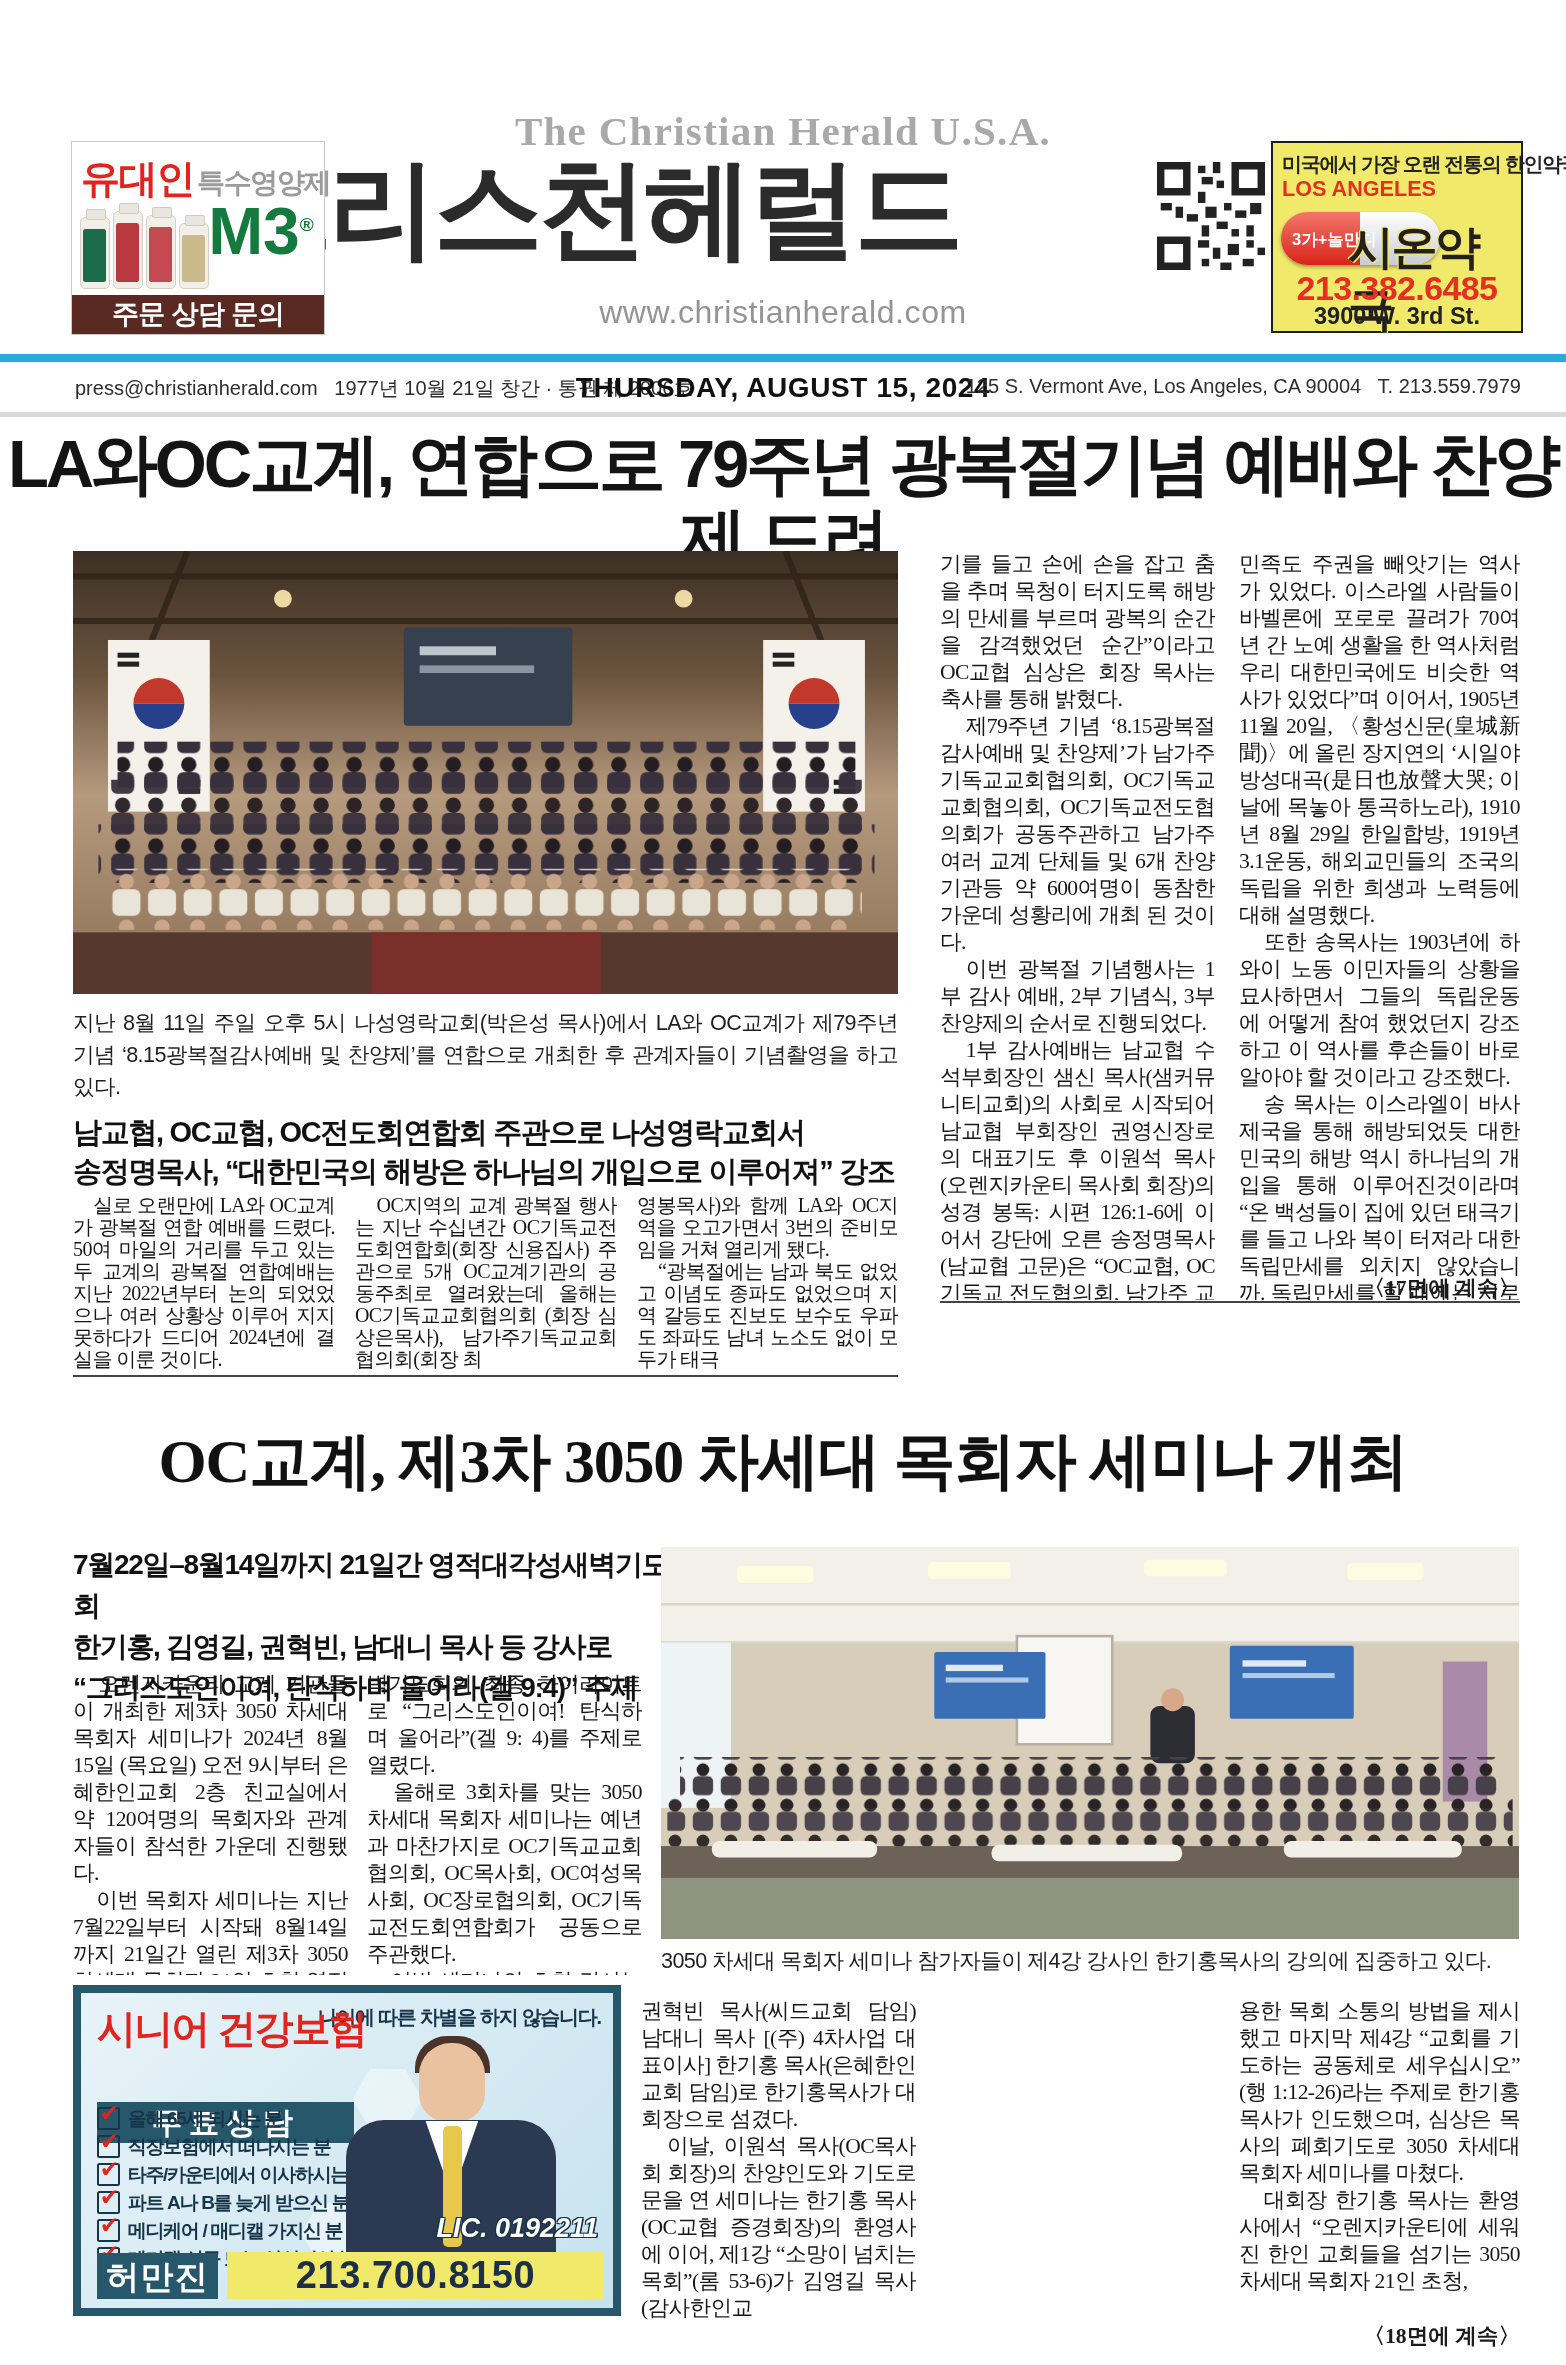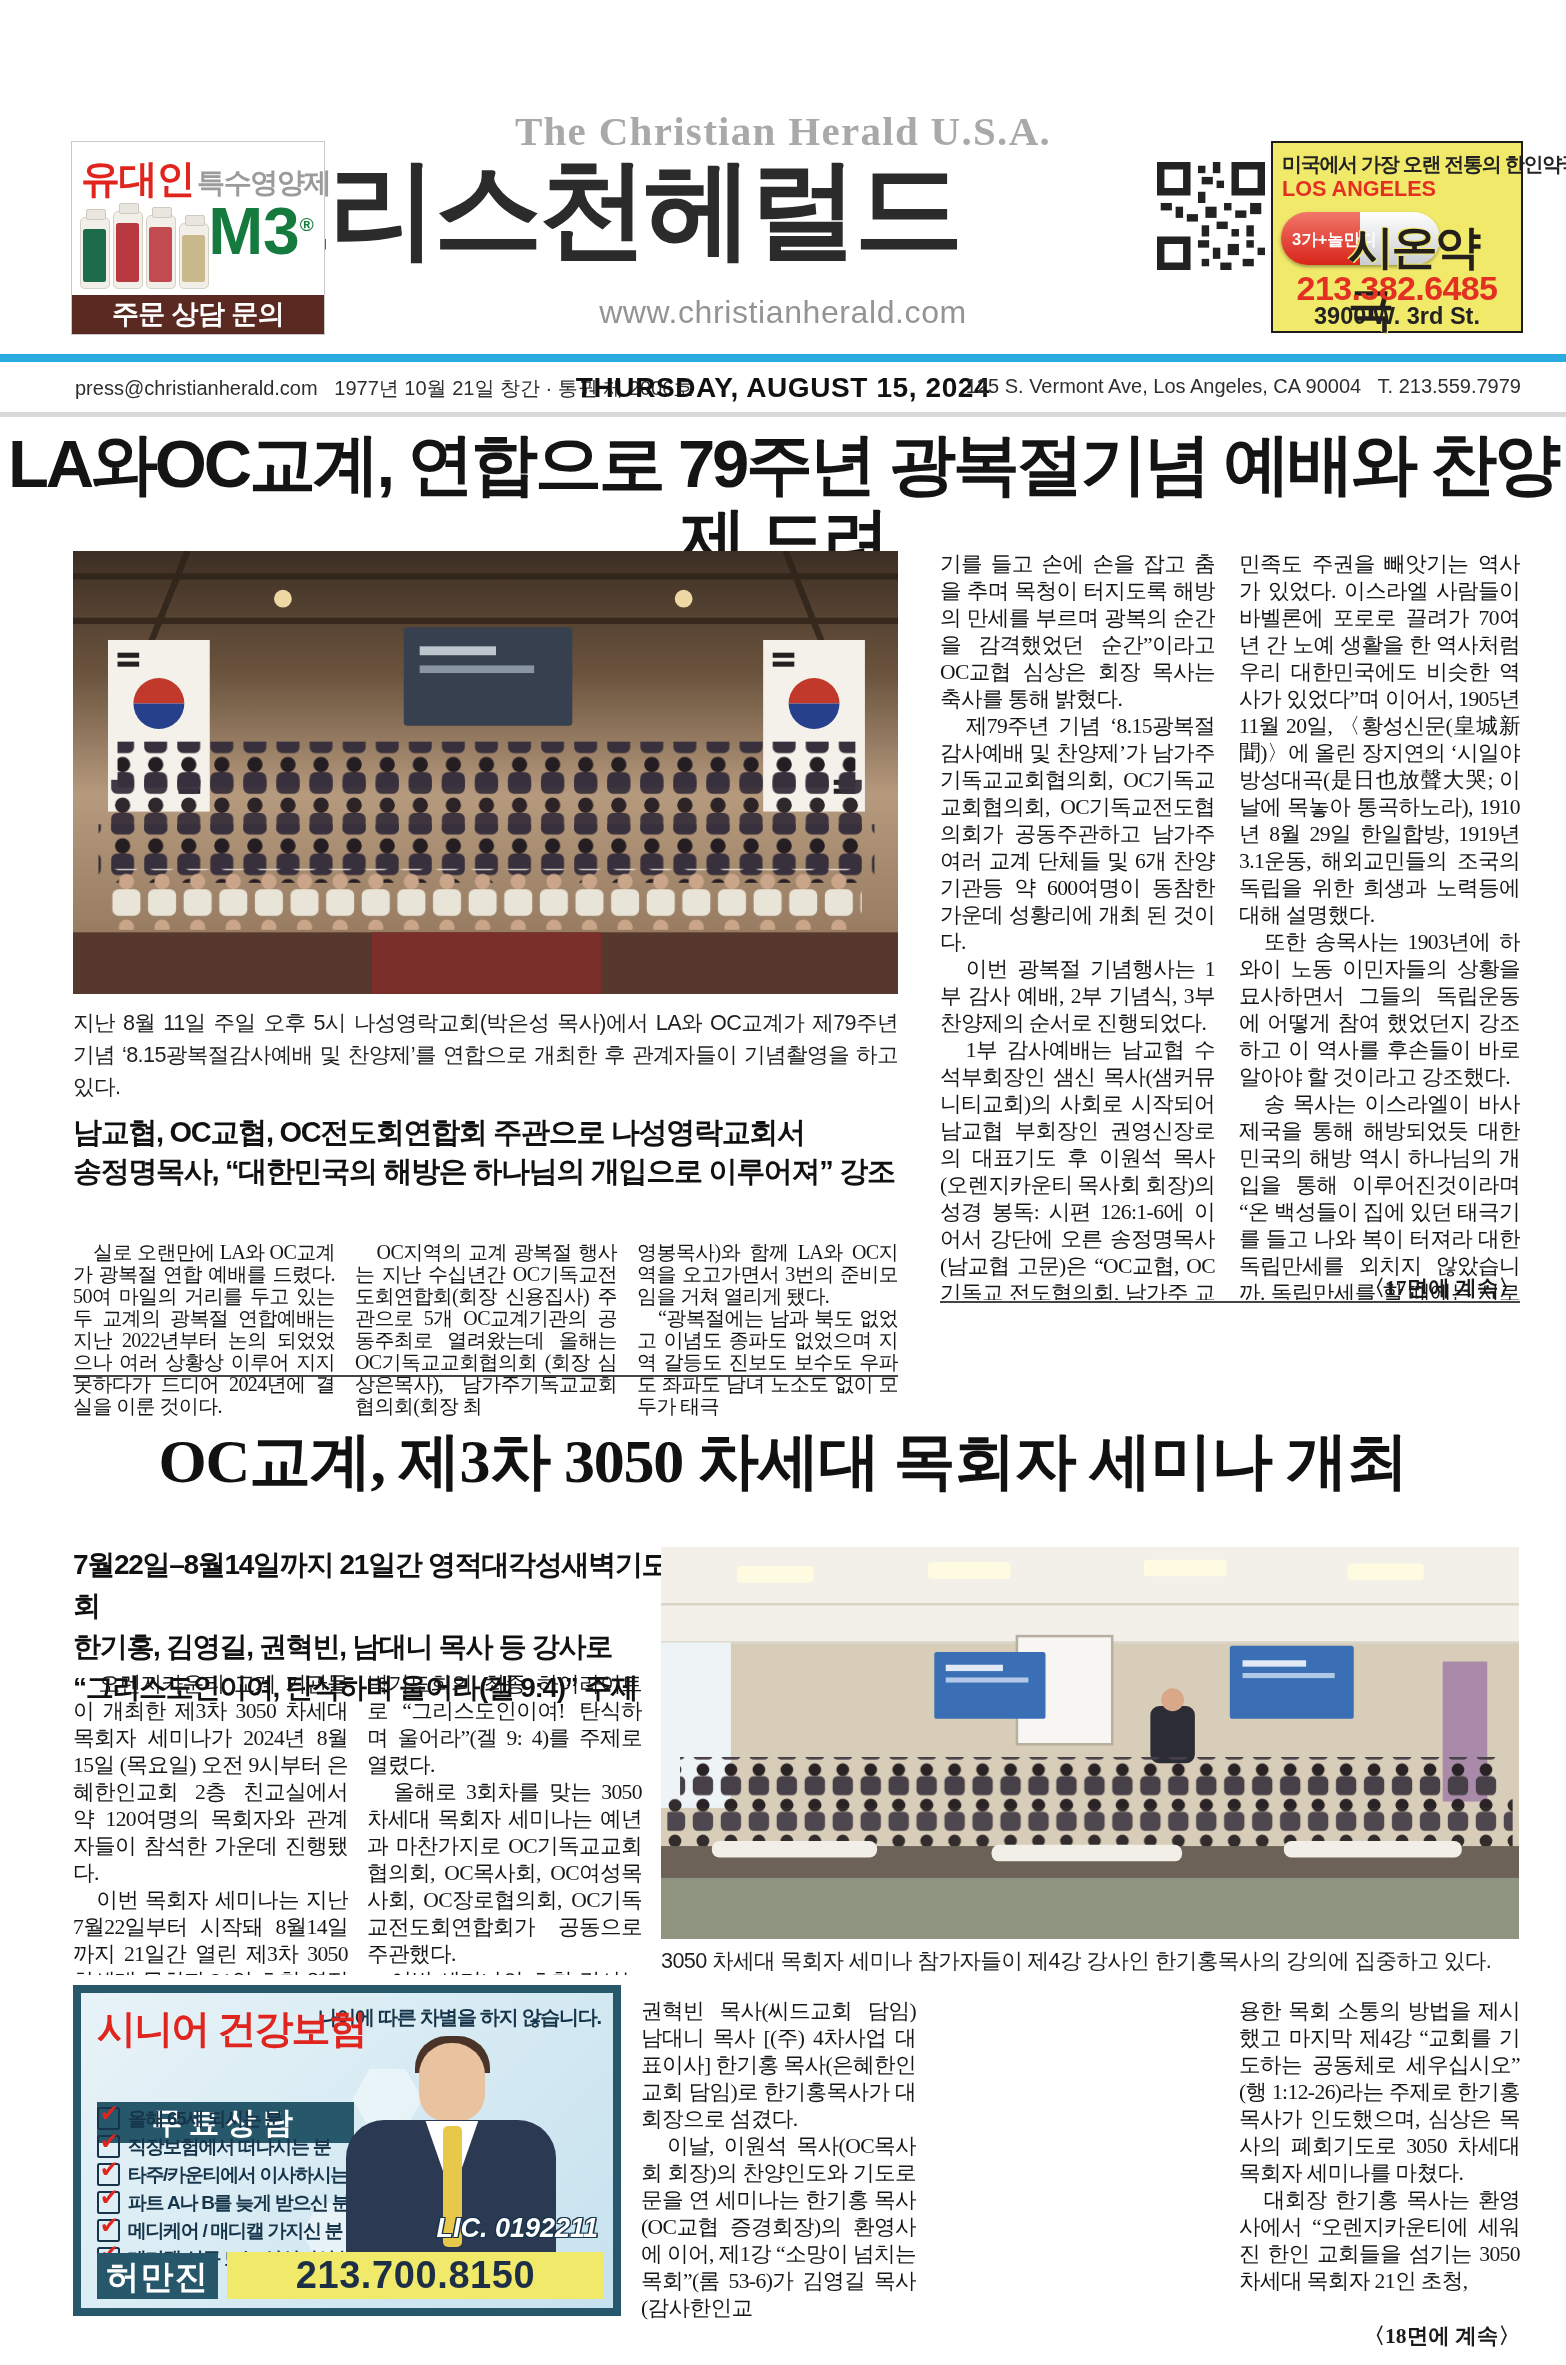--- a/index.html
+++ b/index.html
@@ -54,21 +54,21 @@
 
   
   .headline1{left:0;right:0;top:427px;text-align:center;font-weight:900;font-size:67px;color:#141414;
              letter-spacing:-3.2px;line-height:1.1;}
   .photo1{left:73px;top:551px;width:825px;height:443px;background:#7a6a58;}
   .caption{font-size:21.6px;line-height:32px;color:#1f1f1f;text-align:justify;letter-spacing:-0.6px;}
   .cap1{left:73px;top:1007px;width:825px;}
   .subhead1{left:73px;top:1113px;width:825px;font-weight:900;font-size:29px;line-height:39px;color:#111;letter-spacing:-1.3px;}
   .bodycol{font-family:"Liberation Serif","DejaVu Serif",serif;font-size:21.6px;line-height:27px;
            text-align:justify;white-space:pre-line;color:#161616;letter-spacing:-0.6px;overflow:hidden;}
-  .a1L{font-size:20px;line-height:22px;margin-top:47px;}
+  .a1L{font-size:20px;line-height:22px;}
   .c-a1-1{left:73px;top:1194px;width:262px;height:181px;}
   .c-a1-2{left:355px;top:1194px;width:262px;height:181px;}
   .c-a1-3{left:637px;top:1194px;width:261px;height:181px;}
   .c-a1-4{left:940px;top:551px;width:275px;height:749px;}
   .c-a1-5{left:1239px;top:551px;width:281px;height:749px;}
   .cont-right{text-align:right;font-family:"Liberation Serif","DejaVu Serif",serif;font-weight:bold;font-size:21.6px;}
   .cont1{left:1239px;top:1273px;width:281px;}
   .rule-a1-left{left:73px;top:1375px;width:825px;height:1.9px;background:#444;}
   .rule-a1-right{left:940px;top:1301px;width:580px;height:1.9px;background:#444;}
 

